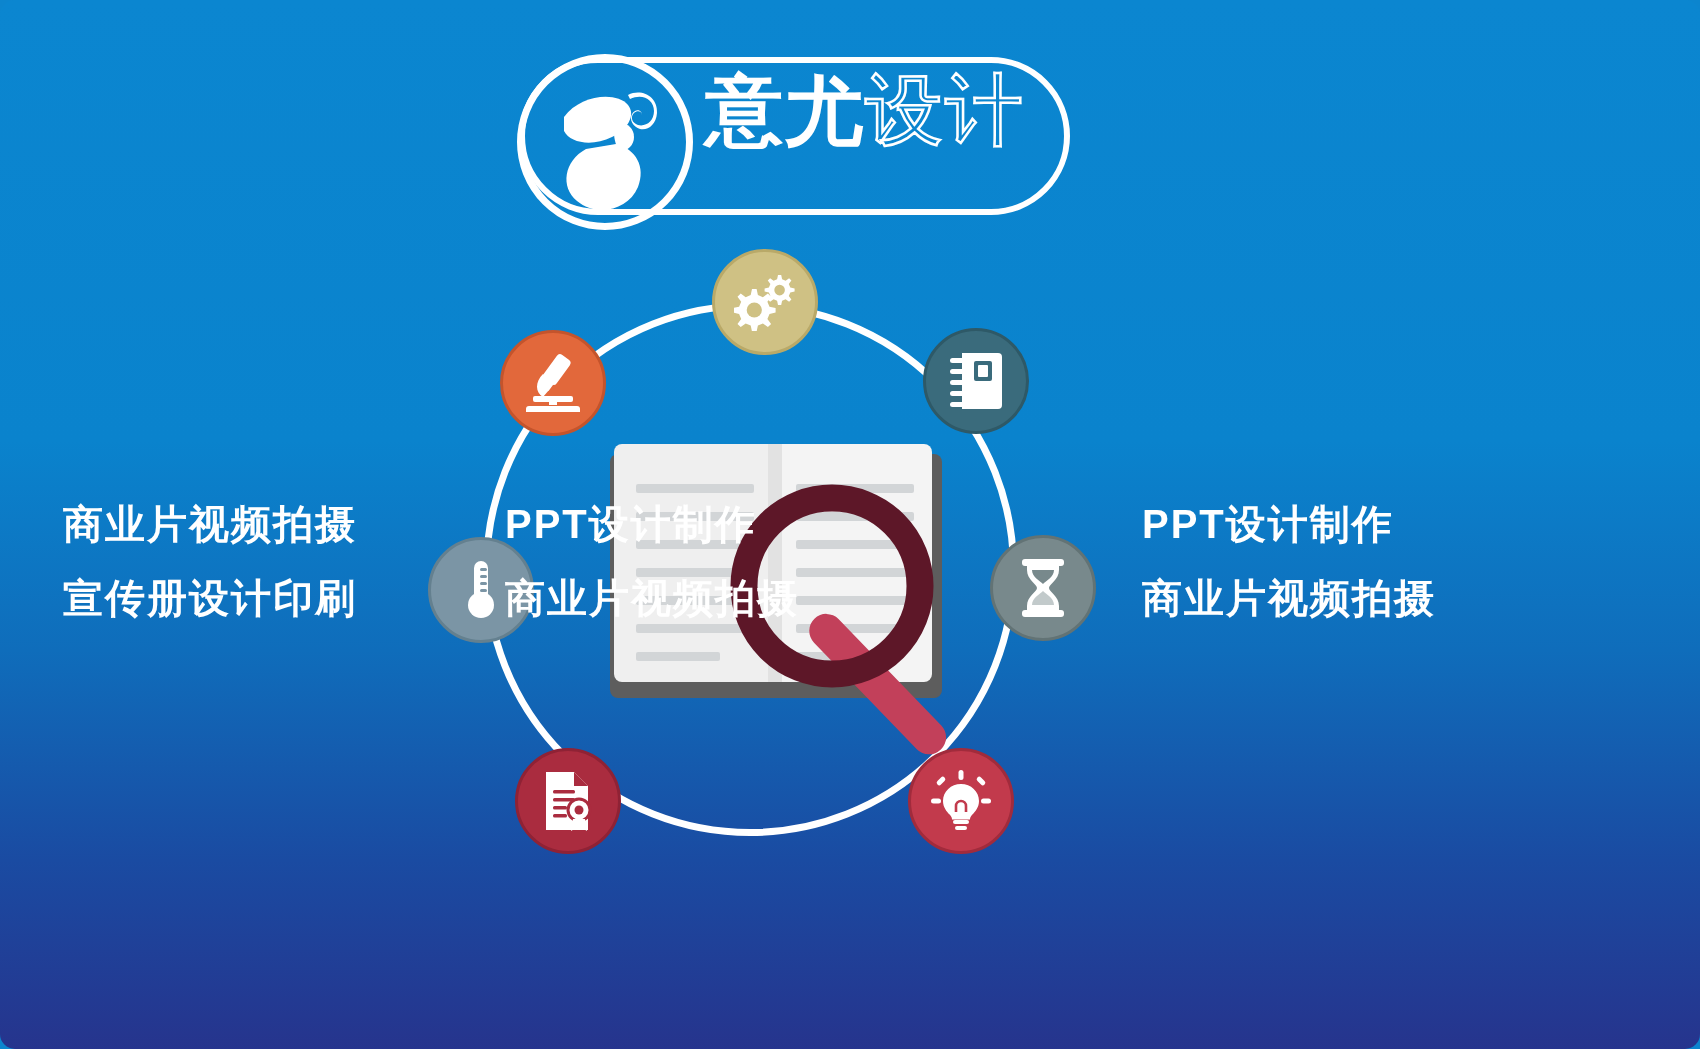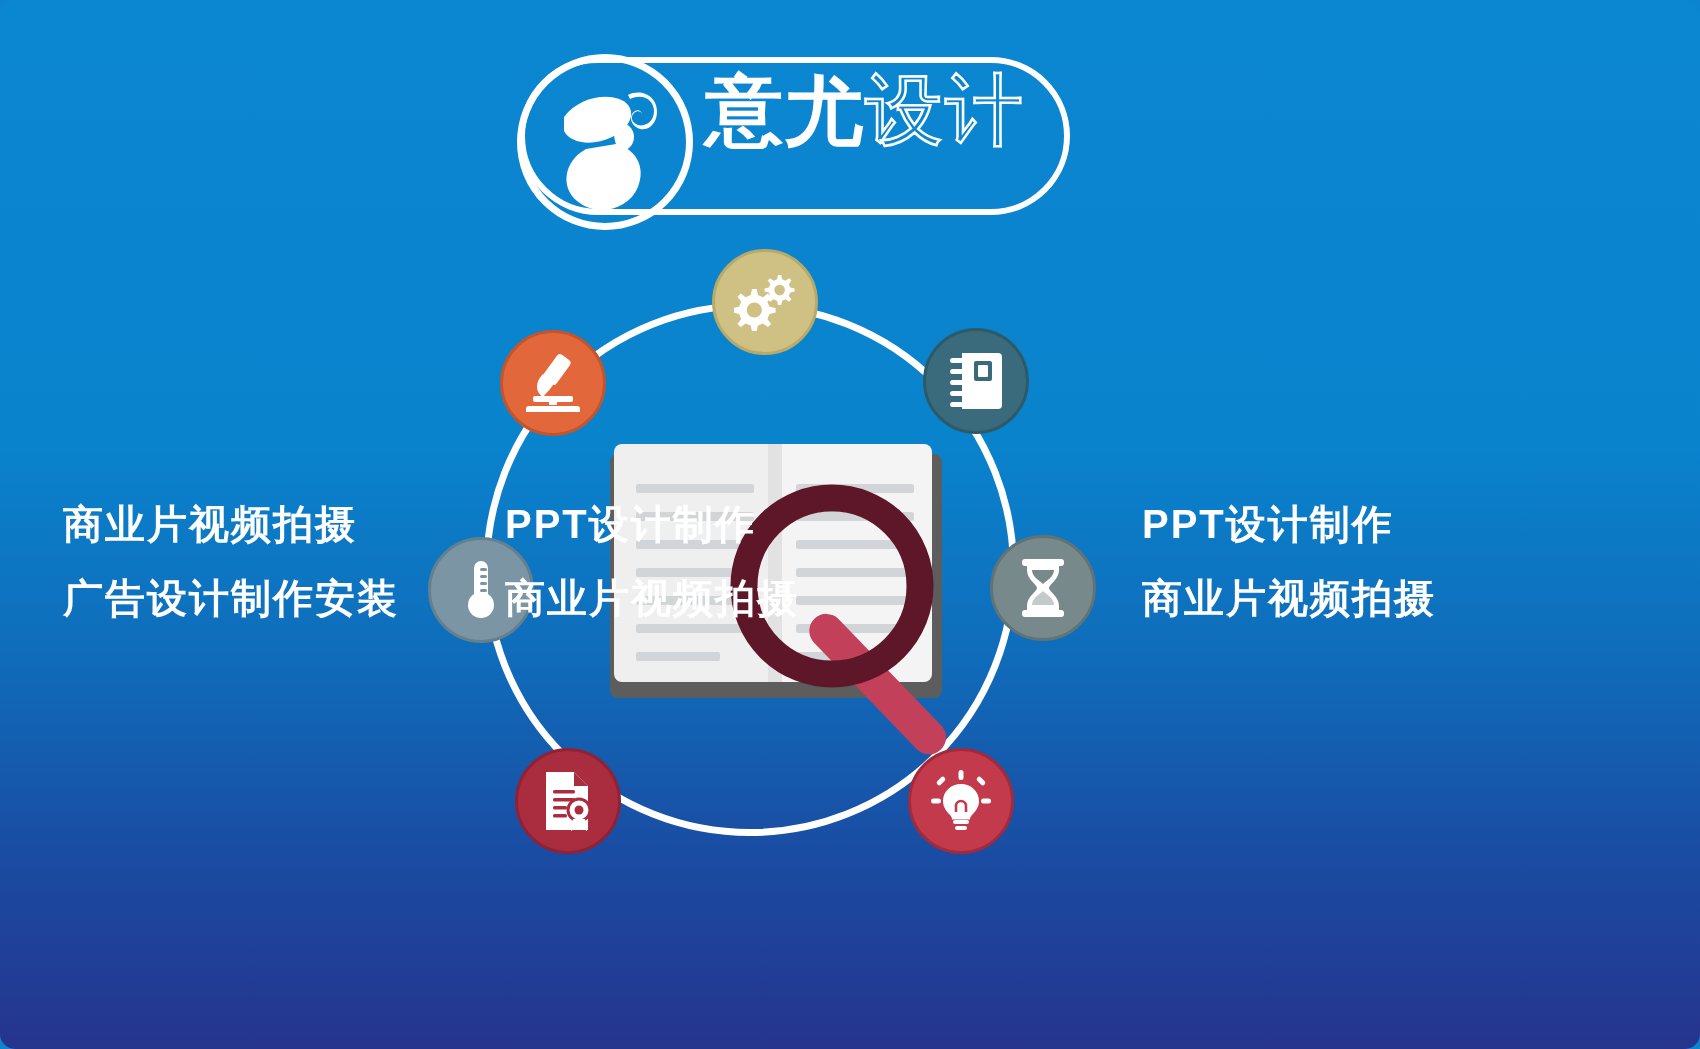--- a/index.html
+++ b/index.html
@@ -301,21 +301,21 @@
             </g>
         </g>
 
         <path d="M26 42 v-6 a5 5 0 0 1 10 0 v6" fill="none" stroke="#c23a4c" stroke-width="2.6"></path>
       </svg>
     </span>
   </div>
 
   <div class="txt-block tb-left">
     <div class="txt-line">商业片视频拍摄</div>
-    <div class="txt-line">广告设计制作安装</div>
+    <div class="txt-line">宣传册设计印刷</div>
   </div>
 
   <div class="txt-block tb-center">
     <div class="txt-line">PPT设计制作</div>
     <div class="txt-line">商业片视频拍摄</div>
   </div>
 
   <div class="txt-block tb-right">
     <div class="txt-line">PPT设计制作</div>
     <div class="txt-line">商业片视频拍摄</div>

